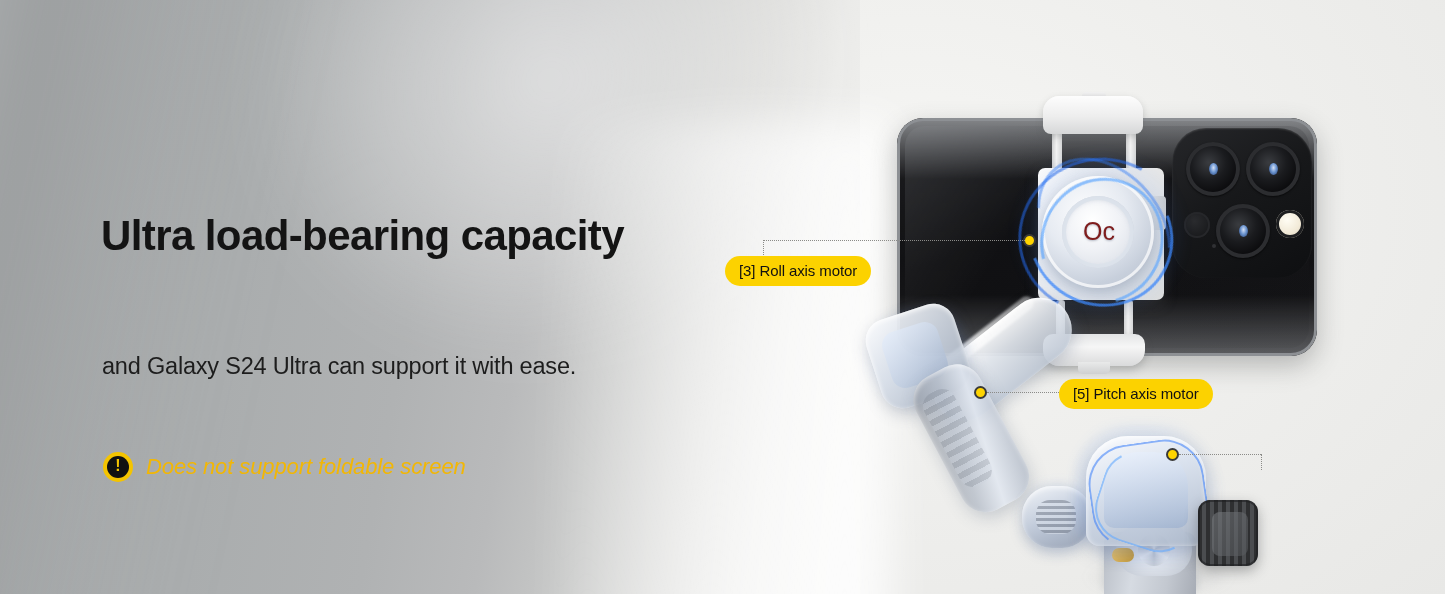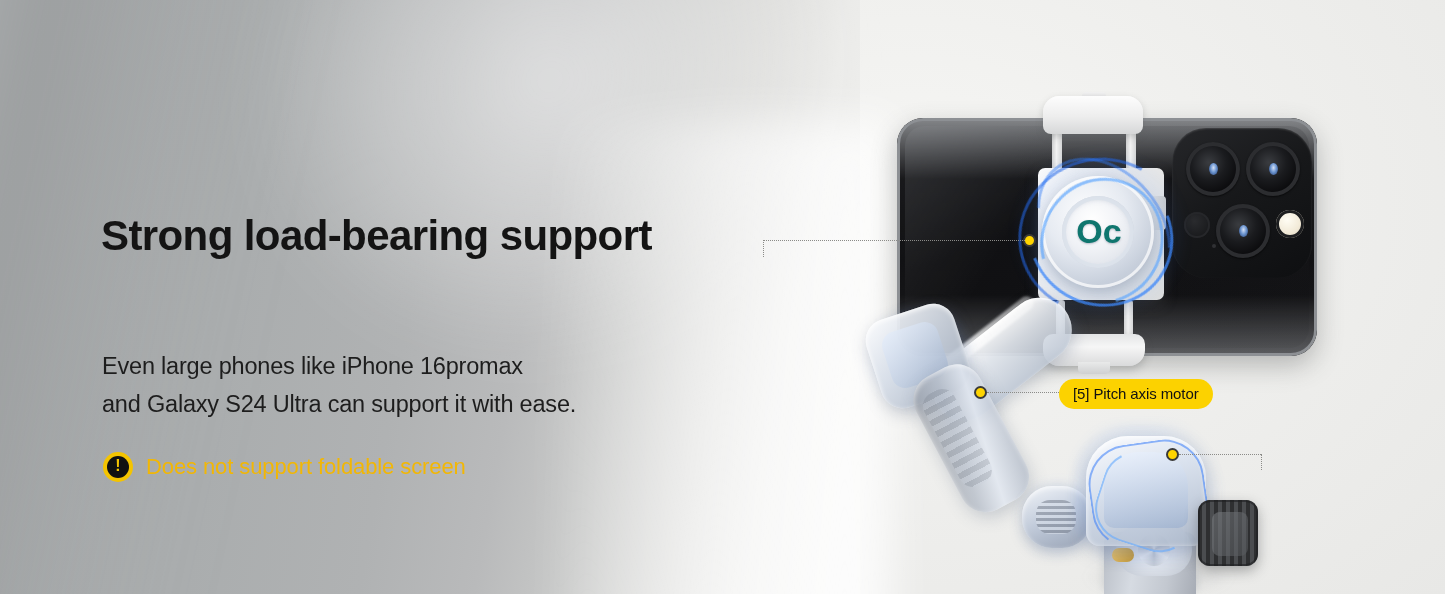--- a/index.html
+++ b/index.html
@@ -75,21 +75,21 @@
   .warn-icon .inner{
     width:22px;height:22px;border-radius:50%;
     background:#111;
     display:flex;align-items:center;justify-content:center;
   }
   .warn-icon .bang{
     color:#f4c400;font-size:16px;line-height:16px;font-weight:bold;
     transform:translateY(-1px);
   }
   .warn-text{
-    font-size:22px;color:#f2b705;letter-spacing:-.1px;
+    font-size:22px;color:#f2b705;letter-spacing:-.1px;font-style:italic;
   }
 
   
   .pill{
     position:absolute;
     background:#fcd200;
     color:#111;
     font-size:15px;
     padding:6px 14px 7px 14px;
     border-radius:20px;
@@ -228,21 +228,21 @@
     box-shadow:inset 0 0 0 3px rgba(255,255,255,.7), 0 4px 14px rgba(80,95,120,.30);
   }
   .roll-motor-in{
     position:absolute;left:1062px;top:196px;width:72px;height:72px;border-radius:50%;
     background:radial-gradient(circle at 42% 34%, #ffffff 0%, #f0f2f6 45%, #d5dae3 100%);
     box-shadow:inset 0 0 0 4px rgba(220,226,235,.9), inset 0 2px 6px rgba(120,135,160,.4);
   }
   .roll-logo{
     position:absolute;left:1080px;top:212px;width:38px;height:38px;
     display:flex;align-items:center;justify-content:center;
-    color:#0f766e;font-size:34px;font-weight:bold;
+    color:#7f1d1d;font-size:25px;font-weight:normal;
     text-shadow:0 1px 2px rgba(120,130,150,.5);
   }
 
   
   .glow{
     position:absolute;border-radius:50%;
     border:3px solid rgba(40,110,240,.75);
     filter:blur(.4px);
   }
   .glow.g1{left:1018px;top:158px;width:158px;height:150px;
@@ -466,39 +466,39 @@
     <div class="glow-halo"></div>
     <div class="roll-motor"></div>
     <div class="roll-motor-in"></div>
     <div class="roll-logo">Ос</div>
     <div class="glow g1"></div>
     <div class="glow g2"></div>
     <div class="glow g3"></div>
     <div class="glow g4"></div>
   </div>
 
-  <div class="headline">Strong load-bearing support</div>
+  <div class="headline">Ultra load-bearing capacity</div>
 
   <div class="subcopy">
-    <div>Even large phones like iPhone 16promax</div>
     <div>and Galaxy S24 Ultra can support it with ease.</div>
   </div>
 
   <div class="warn-row">
     <span class="warn-icon">
       <span class="inner">
         <span class="bang">!</span>
       </span>
     </span>
     <span class="warn-text">Does not support foldable screen</span>
   </div>
 
   <div class="dot" style="left:1023px;top:234px;"></div>
   <div class="lead h" style="left:763px;top:240px;width:262px;"></div>
   <div class="lead v" style="left:763px;top:240px;height:17px;"></div>
+  <div class="pill" style="left:725px;top:256px;">[3] Roll axis motor</div>
 
   <div class="dot" style="left:974px;top:386px;"></div>
   <div class="lead h" style="left:987px;top:392px;width:72px;"></div>
   <div class="pill" style="left:1059px;top:379px;">[5] Pitch axis motor</div>
 
   <div class="dot" style="left:1166px;top:448px;"></div>
   <div class="lead h" style="left:1179px;top:454px;width:82px;"></div>
   <div class="lead v" style="left:1261px;top:454px;height:16px;"></div>
 
 </div>

